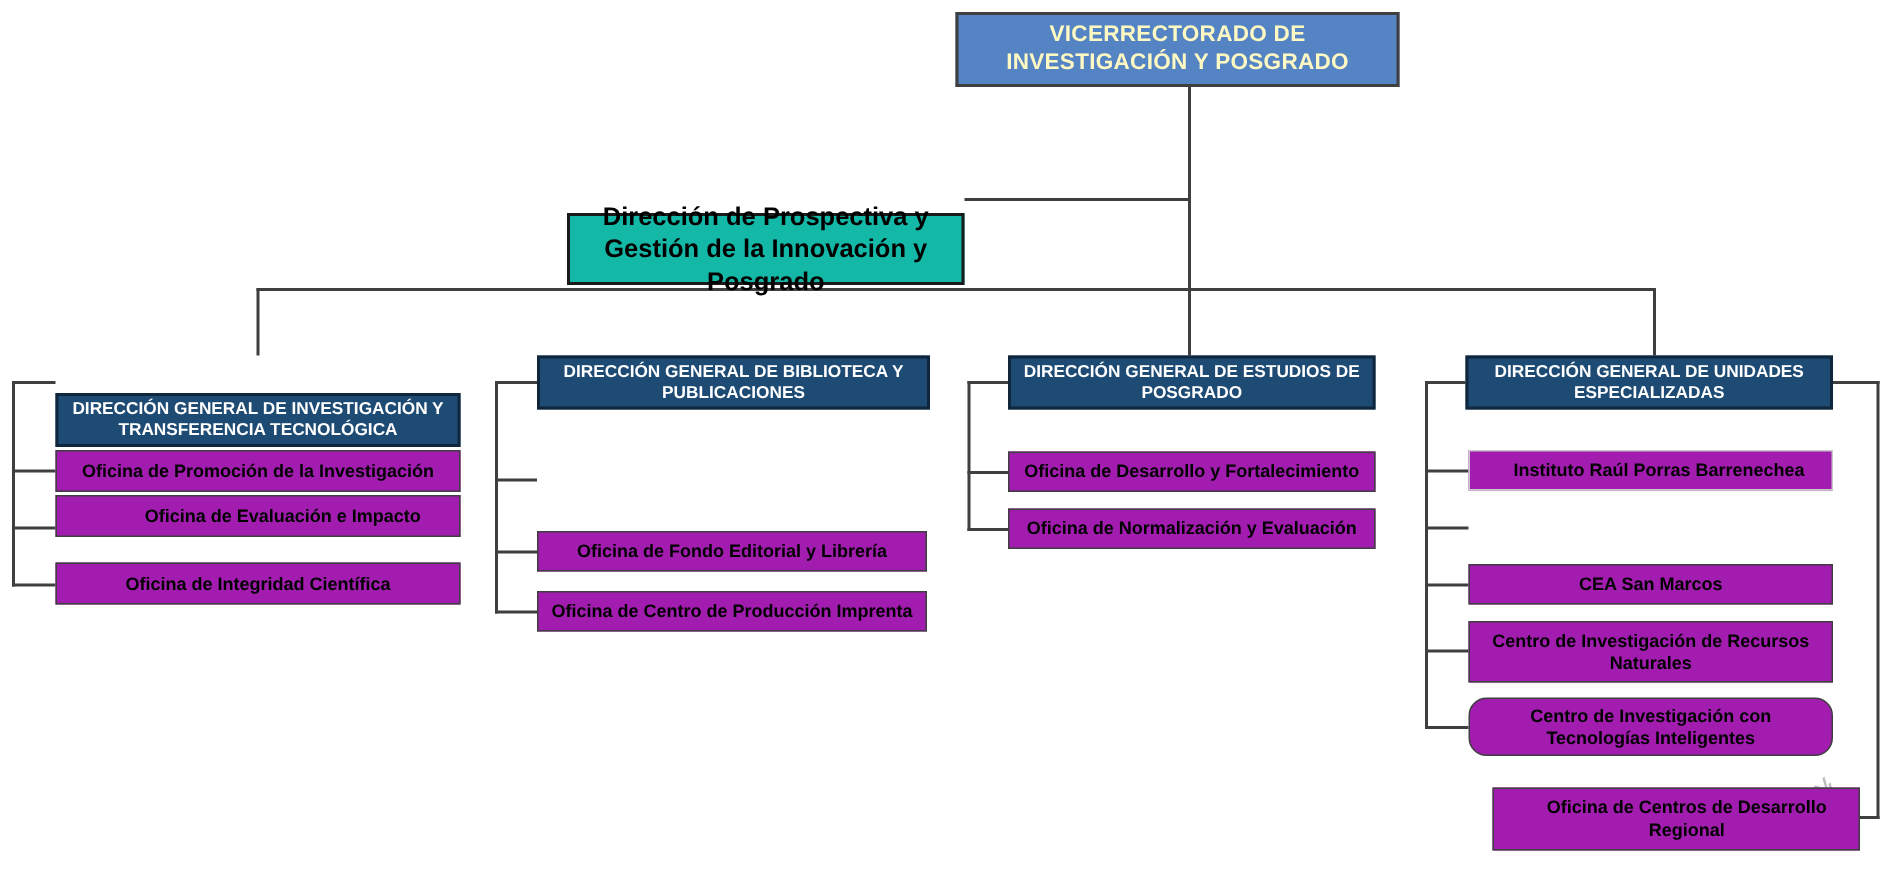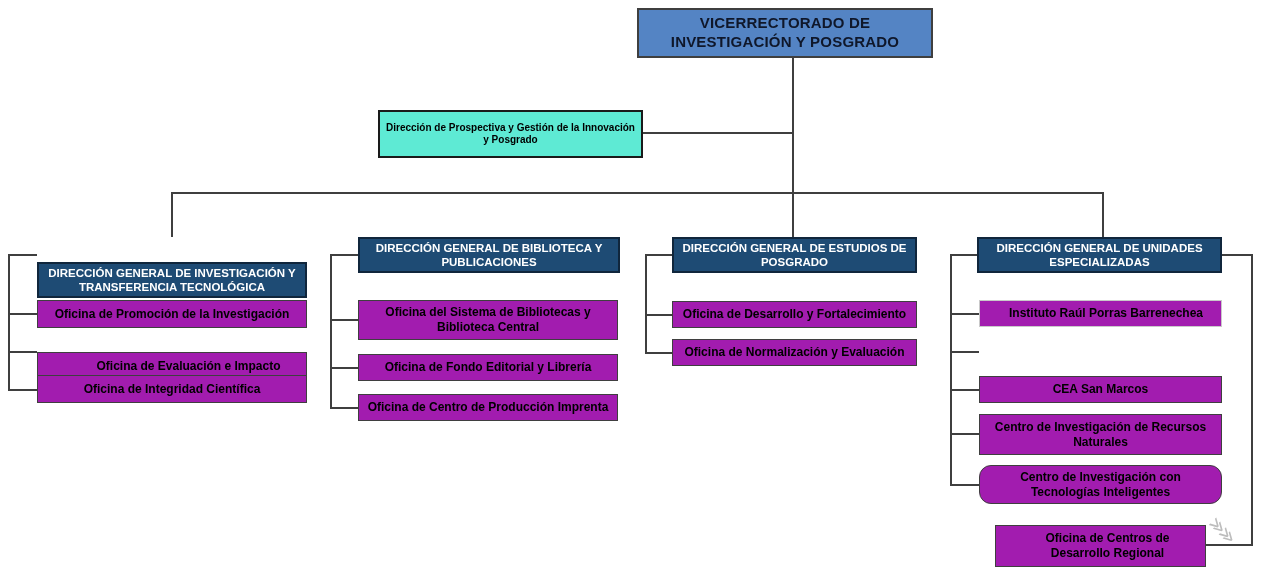--- a/index.html
+++ b/index.html
@@ -5,25 +5,25 @@
   html,body{margin:0;padding:0;background:#ffffff;}
   #canvas{
     position:relative;width:1265px;height:582px;background:#ffffff;
     font-family:"Liberation Sans","DejaVu Sans",sans-serif;overflow:hidden;
   }
   .box{
     position:absolute;box-sizing:border-box;display:flex;align-items:center;justify-content:center;
     text-align:center;font-weight:bold;line-height:1.25;padding:1px 6px;
   }
   .root{
-    background:#5484C4;border:2px solid #3f3f3f;color:#0f172a;
+    background:#5484C4;border:2px solid #3f3f3f;color:#fef9c3;
     font-size:15px;letter-spacing:0.2px;
   }
   .staff{
-    background:#5eead4;border:2px solid #1a1a1a;color:#000000;font-size:10px;
+    background:#14b8a6;border:2px solid #1a1a1a;color:#000000;font-size:17px;margin-top:32px;
   }
   .hdr{
     background:#1E4B74;border:2px solid #10263c;color:#ffffff;
     font-size:11.5px;
   }
   .child{
     background:#a21caf;border:1.5px solid #3f3f3f;color:#000000;font-size:12px;
   }
   .child.light{border:1.5px solid #c9c9c9;}
   .ln{position:absolute;background:#3f3f3f;}
@@ -78,29 +78,28 @@
   <div class="box root" style="left:637px;top:8px;width:296px;height:50px;">VICERRECTORADO DE INVESTIGACIÓN Y POSGRADO</div>
 
   <div class="box staff" style="left:378px;top:110px;width:265px;height:48px;">Dirección de Prospectiva y Gestión de la Innovación y Posgrado</div>
 
   <div class="box hdr" style="left:37px;top:237px;width:270px;height:36px;margin-top:25px;">DIRECCIÓN GENERAL DE INVESTIGACIÓN Y TRANSFERENCIA TECNOLÓGICA</div>
   <div class="box hdr" style="left:358px;top:237px;width:262px;height:36px;">DIRECCIÓN GENERAL DE BIBLIOTECA Y PUBLICACIONES</div>
   <div class="box hdr" style="left:672px;top:237px;width:245px;height:36px;">DIRECCIÓN GENERAL DE ESTUDIOS DE POSGRADO</div>
   <div class="box hdr" style="left:977px;top:237px;width:245px;height:36px;">DIRECCIÓN GENERAL DE UNIDADES ESPECIALIZADAS</div>
 
   <div class="box child" style="left:37px;top:300px;width:270px;height:28px;">Oficina de Promoción de la Investigación</div>
-  <div class="box child" style="left:37px;top:352px;width:270px;height:28px;padding-left:39px;">Oficina de Evaluación e Impacto</div>
+  <div class="box child" style="left:37px;top:330px;width:270px;height:28px;padding-left:39px;">Oficina de Evaluación e Impacto</div>
   <div class="box child" style="left:37px;top:375px;width:270px;height:28px;">Oficina de Integridad Científica</div>
 
-  <div class="box child" style="left:358px;top:300px;width:260px;height:40px;">Oficina del Sistema de Bibliotecas y Biblioteca Central</div>
   <div class="box child" style="left:358px;top:354px;width:260px;height:27px;">Oficina de Fondo Editorial y Librería</div>
   <div class="box child" style="left:358px;top:394px;width:260px;height:27px;">Oficina de Centro de Producción Imprenta</div>
 
   <div class="box child" style="left:672px;top:301px;width:245px;height:27px;">Oficina de Desarrollo y Fortalecimiento</div>
   <div class="box child" style="left:672px;top:339px;width:245px;height:27px;">Oficina de Normalización y Evaluación</div>
 
   <div class="box child light" style="left:979px;top:300px;width:243px;height:27px;padding-left:17px;">Instituto Raúl Porras Barrenechea</div>
   <div class="box child" style="left:979px;top:376px;width:243px;height:27px;">CEA San Marcos</div>
   <div class="box child" style="left:979px;top:414px;width:243px;height:41px;">Centro de Investigación de Recursos Naturales</div>
   <div class="box child" style="left:979px;top:465px;width:243px;height:39px;border-radius:12px;">Centro de Investigación con Tecnologías Inteligentes</div>
-  <div class="box child" style="left:995px;top:525px;width:211px;height:42px;padding-left:20px;">Oficina de Centros de Desarrollo Regional</div>
+  <div class="box child" style="left:995px;top:525px;width:245px;height:42px;padding-left:20px;">Oficina de Centros de Desarrollo Regional</div>
 
 </div>
 
 </body></html>

